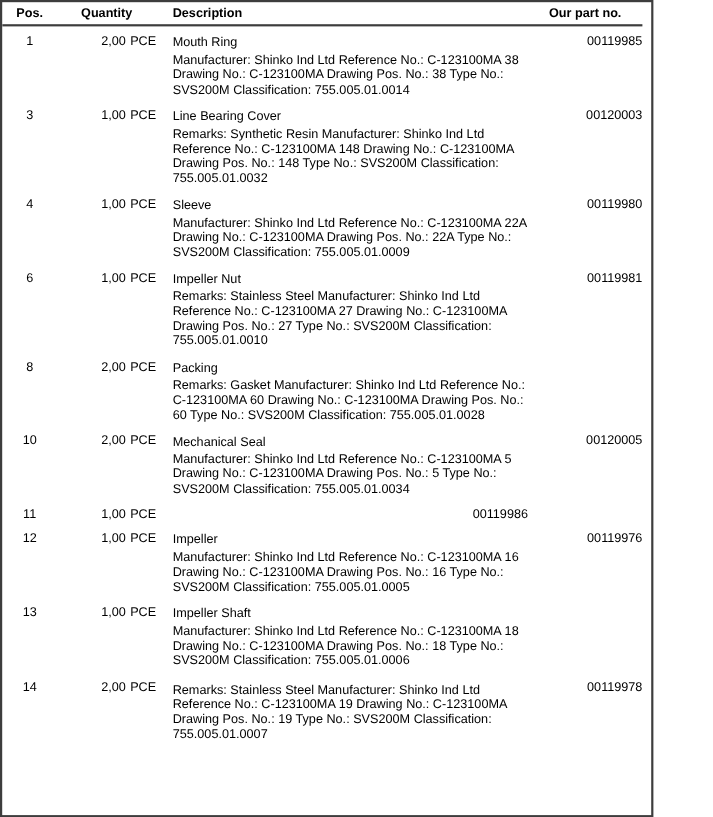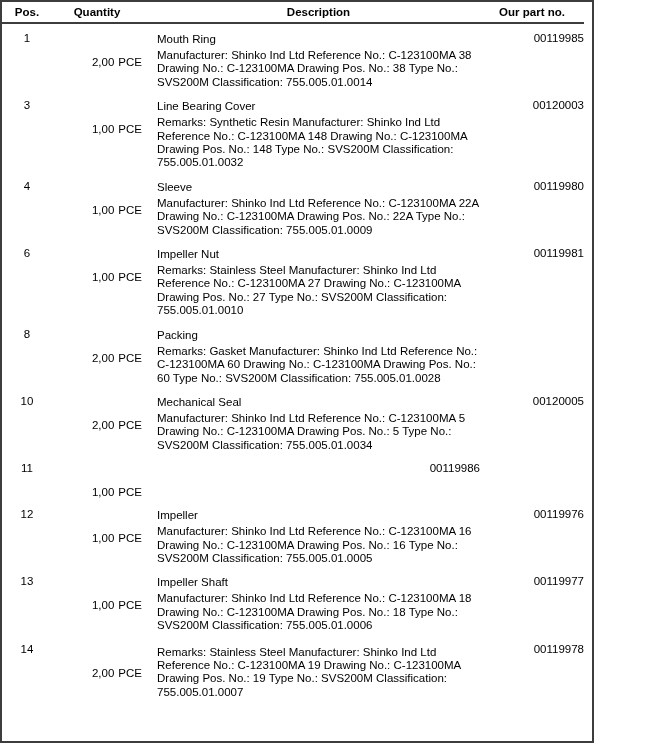--- a/index.html
+++ b/index.html
@@ -30,31 +30,31 @@
   }
   .rows {
     padding-top: 8px;
   }
   .row {
     display: grid;
     grid-template-columns: 50px 90px 1fr 104px;
     margin-bottom: 10px;
   }
   .col-pos { text-align: center; }
-  .col-qty { text-align: right; white-space: nowrap; margin-top: 24px; }
+  .col-qty { text-align: right; white-space: nowrap; }
   .col-qty .unit { margin-left: 4px; }
   .col-desc { padding-left: 15px; }
   .col-part { text-align: right; }
   .desc-title { line-height: 14px; }
   .desc-detail {
     margin-top: 3px;
     max-width: 345px;
     line-height: 13.4px;
   }
-  .h-desc { padding-left: 15px; text-align: center; }
+  .h-desc { padding-left: 15px; text-align: left; }
   .h-qty { text-align: center; }
   .h-part { text-align: center; }
 </style>
 </head>
 <body>
 
 <div class="page">
 
   <div class="thead">
     <div class="col-pos">Pos.</div>
@@ -140,21 +140,20 @@
       <div class="col-part">00119976</div>
     </div>
 
     <div class="row">
       <div class="col-pos">13</div>
       <div class="col-qty"><span>1,00</span><span class="unit">PCE</span></div>
       <div class="col-desc">
         <div class="desc-title">Impeller Shaft</div>
         <div class="desc-detail">Manufacturer: Shinko Ind Ltd Reference No.: C-123100MA 18 Drawing No.: C-123100MA Drawing Pos. No.: 18 Type No.: SVS200M Classification: 755.005.01.0006</div>
       </div>
-      <div class="col-part">00119977</div>
     </div>
 
     <div class="row">
       <div class="col-pos">14</div>
       <div class="col-qty"><span>2,00</span><span class="unit">PCE</span></div>
       <div class="col-desc">
         <div class="desc-detail">Remarks: Stainless Steel Manufacturer: Shinko Ind Ltd Reference No.: C-123100MA 19 Drawing No.: C-123100MA Drawing Pos. No.: 19 Type No.: SVS200M Classification: 755.005.01.0007</div>
       </div>
       <div class="col-part">00119978</div>
     </div>

